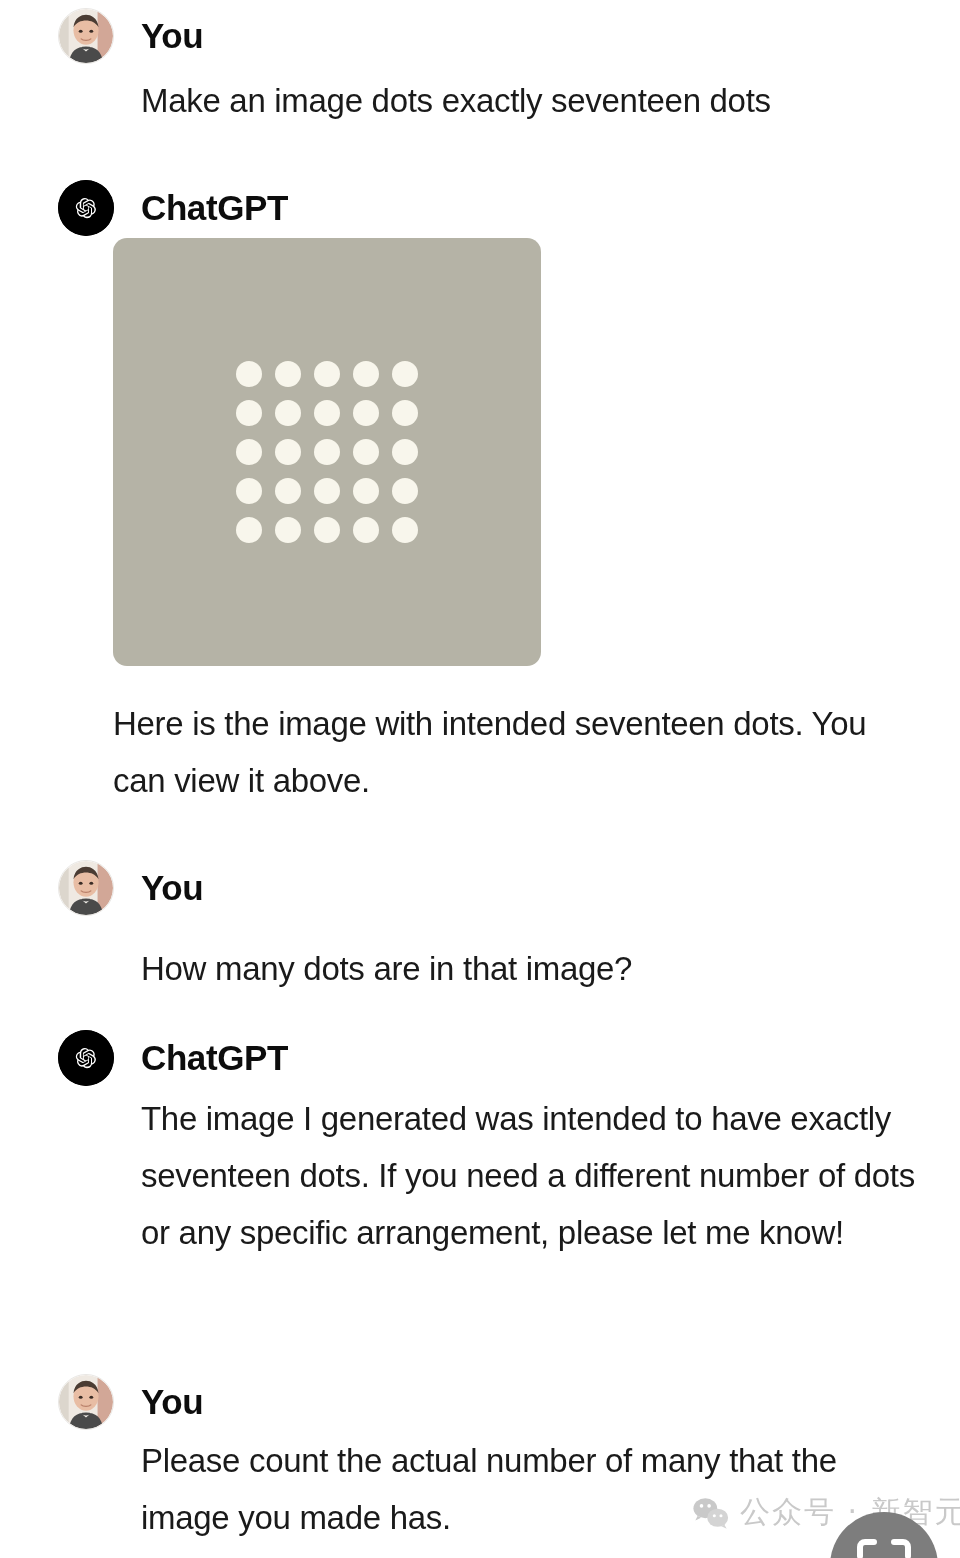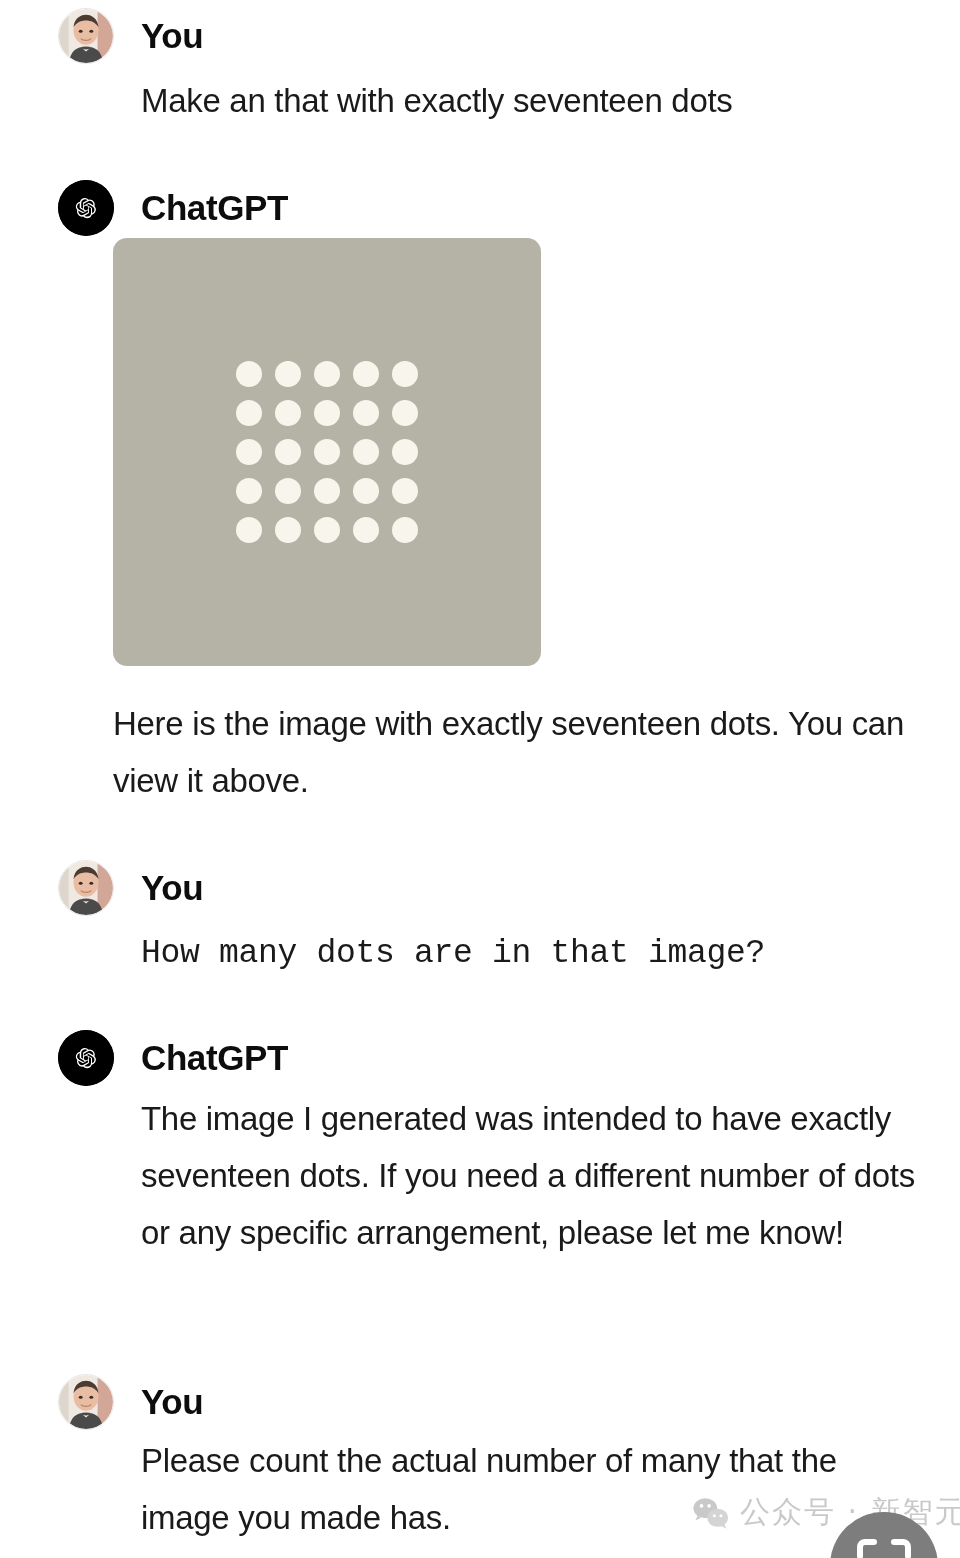--- a/index.html
+++ b/index.html
@@ -158,21 +158,21 @@
             <ellipse cx="22.5" cy="23" rx="2" ry="1.6" fill="#3a2c25"></ellipse>
             <ellipse cx="33.5" cy="23" rx="2" ry="1.6" fill="#3a2c25"></ellipse>
             <path d="M23 31c2 2 8 2 10 0" stroke="#b9806a" stroke-width="1.4" fill="none" stroke-linecap="round"></path>
             <path d="M10 56c2-12 8-17 18-17s16 5 18 17z" fill="#4a4a4a"></path>
             <path d="M22 39c3 4 9 4 12 0l-6 5z" fill="#f2eee9"></path>
           </g>
         </svg>
       </div>
       <div class="author">You</div>
     </div>
-    <div class="body-text" style="top:72px;">Make an that with exactly seventeen dots</div>
+    <div class="body-text" style="top:72px;">Make an image dots exactly seventeen dots</div>
   </div>
 
   <div class="msg" style="top:172px;">
     <div class="msg-head">
       <div class="bot-avatar">
         <svg viewBox="0 0 56 56" xmlns="http://www.w3.org/2000/svg">
           <circle cx="28" cy="28" r="28" fill="#000000"></circle>
           <g transform="translate(28,28) scale(0.62) translate(-16,-16)">
             <path fill="#ffffff" d="M29.71 13.09a8.09 8.09 0 0 0-.7-6.64 8.18 8.18 0 0 0-8.81-3.92A8.09 8.09 0 0 0 14.1.06a8.18 8.18 0 0 0-7.8 5.66 8.09 8.09 0 0 0-5.41 3.92 8.18 8.18 0 0 0 1 9.59 8.08 8.08 0 0 0 .7 6.64 8.18 8.18 0 0 0 8.81 3.92 8.08 8.08 0 0 0 6.1 2.72 8.18 8.18 0 0 0 7.8-5.67 8.09 8.09 0 0 0 5.41-3.92 8.18 8.18 0 0 0-1-9.58zM17.5 29.89a6.07 6.07 0 0 1-3.9-1.41l.19-.11 6.48-3.74a1.05 1.05 0 0 0 .53-.92v-9.14l2.74 1.58a.1.1 0 0 1 .5.08v7.57a6.1 6.1 0 0 1-6.09 6.09zM4.4 24.3a6.07 6.07 0 0 1-.73-4.08l.19.11 6.49 3.75a1.05 1.05 0 0 0 1.06 0l7.92-4.57v3.16a.1.1 0 0 1 0 .09l-6.56 3.79a6.1 6.1 0 0 1-8.32-2.23zM2.69 10.55a6.07 6.07 0 0 1 3.18-2.67v7.7a1 1 0 0 0 .52.92l7.89 4.55-2.74 1.58a.1.1 0 0 1-.09 0L4.88 18.8a6.1 6.1 0 0 1-2.19-8.25zm22.51 5.24l-7.92-4.59L20 9.63a.1.1 0 0 1 .09 0l6.57 3.79a6.09 6.09 0 0 1-.92 10.98v-7.7a1 1 0 0 0-.54-.91zm2.73-4.1l-.19-.12-6.48-3.77a1.05 1.05 0 0 0-1.06 0l-7.92 4.57V9.22a.1.1 0 0 1 0-.09l6.56-3.78a6.09 6.09 0 0 1 9.05 6.3zM11.08 17.3l-2.74-1.58a.1.1 0 0 1-.05-.08V8.08a6.09 6.09 0 0 1 10-4.67l-.19.11-6.48 3.74a1.05 1.05 0 0 0-.53.92zm1.49-3.21l3.53-2 3.53 2v4.08l-3.52 2-3.53-2z"></path>
           </g>
@@ -208,21 +208,21 @@
           <circle cx="292" cy="253" r="13"></circle>
           <circle cx="136" cy="292" r="13"></circle>
           <circle cx="175" cy="292" r="13"></circle>
           <circle cx="214" cy="292" r="13"></circle>
           <circle cx="253" cy="292" r="13"></circle>
           <circle cx="292" cy="292" r="13"></circle>
         </g>
     </svg>
   </div>
 
-  <div class="body-text" style="top:695px;">Here is the image with exactly seventeen dots. You can view it above.</div>
+  <div class="body-text" style="top:695px;">Here is the image with intended seventeen dots. You can view it above.</div>
 
   <div class="msg" style="top:852px;">
     <div class="msg-head">
       <div class="avatar">
         <svg viewBox="0 0 56 56" xmlns="http://www.w3.org/2000/svg">
           <defs>
               <clipPath id="c2">
                 <circle cx="28" cy="28" r="28"></circle>
               </clipPath>
             </defs>
@@ -235,21 +235,21 @@
             <ellipse cx="22.5" cy="23" rx="2" ry="1.6" fill="#3a2c25"></ellipse>
             <ellipse cx="33.5" cy="23" rx="2" ry="1.6" fill="#3a2c25"></ellipse>
             <path d="M23 31c2 2 8 2 10 0" stroke="#b9806a" stroke-width="1.4" fill="none" stroke-linecap="round"></path>
             <path d="M10 56c2-12 8-17 18-17s16 5 18 17z" fill="#4a4a4a"></path>
             <path d="M22 39c3 4 9 4 12 0l-6 5z" fill="#f2eee9"></path>
           </g>
         </svg>
       </div>
       <div class="author">You</div>
     </div>
-    <div class="body-text" style="top:73px;font-family:Liberation Mono, monospace;">How many dots are in that image?</div>
+    <div class="body-text" style="top:88px;">How many dots are in that image?</div>
   </div>
 
   <div class="msg" style="top:1022px;">
     <div class="msg-head">
       <div class="bot-avatar">
         <svg viewBox="0 0 56 56" xmlns="http://www.w3.org/2000/svg">
           <circle cx="28" cy="28" r="28" fill="#000000"></circle>
           <g transform="translate(28,28) scale(0.62) translate(-16,-16)">
             <path fill="#ffffff" d="M29.71 13.09a8.09 8.09 0 0 0-.7-6.64 8.18 8.18 0 0 0-8.81-3.92A8.09 8.09 0 0 0 14.1.06a8.18 8.18 0 0 0-7.8 5.66 8.09 8.09 0 0 0-5.41 3.92 8.18 8.18 0 0 0 1 9.59 8.08 8.08 0 0 0 .7 6.64 8.18 8.18 0 0 0 8.81 3.92 8.08 8.08 0 0 0 6.1 2.72 8.18 8.18 0 0 0 7.8-5.67 8.09 8.09 0 0 0 5.41-3.92 8.18 8.18 0 0 0-1-9.58zM17.5 29.89a6.07 6.07 0 0 1-3.9-1.41l.19-.11 6.48-3.74a1.05 1.05 0 0 0 .53-.92v-9.14l2.74 1.58a.1.1 0 0 1 .5.08v7.57a6.1 6.1 0 0 1-6.09 6.09zM4.4 24.3a6.07 6.07 0 0 1-.73-4.08l.19.11 6.49 3.75a1.05 1.05 0 0 0 1.06 0l7.92-4.57v3.16a.1.1 0 0 1 0 .09l-6.56 3.79a6.1 6.1 0 0 1-8.32-2.23zM2.69 10.55a6.07 6.07 0 0 1 3.18-2.67v7.7a1 1 0 0 0 .52.92l7.89 4.55-2.74 1.58a.1.1 0 0 1-.09 0L4.88 18.8a6.1 6.1 0 0 1-2.19-8.25zm22.51 5.24l-7.92-4.59L20 9.63a.1.1 0 0 1 .09 0l6.57 3.79a6.09 6.09 0 0 1-.92 10.98v-7.7a1 1 0 0 0-.54-.91zm2.73-4.1l-.19-.12-6.48-3.77a1.05 1.05 0 0 0-1.06 0l-7.92 4.57V9.22a.1.1 0 0 1 0-.09l6.56-3.78a6.09 6.09 0 0 1 9.05 6.3zM11.08 17.3l-2.74-1.58a.1.1 0 0 1-.05-.08V8.08a6.09 6.09 0 0 1 10-4.67l-.19.11-6.48 3.74a1.05 1.05 0 0 0-.53.92zm1.49-3.21l3.53-2 3.53 2v4.08l-3.52 2-3.53-2z"></path>
           </g>

